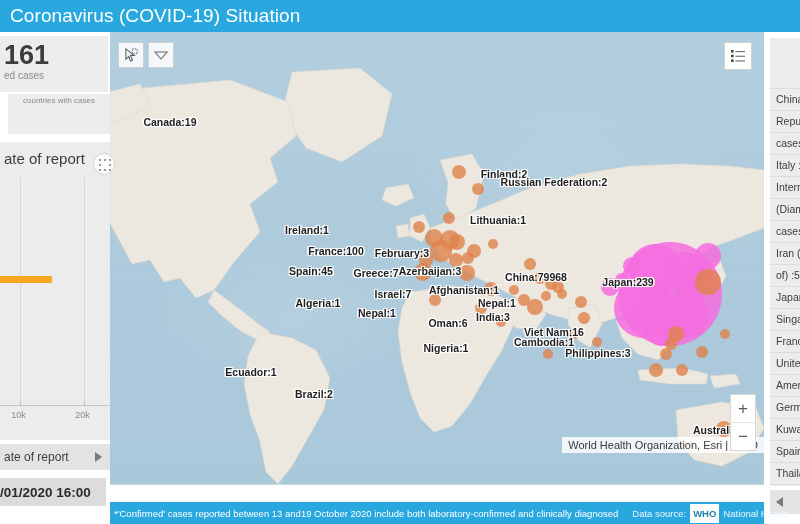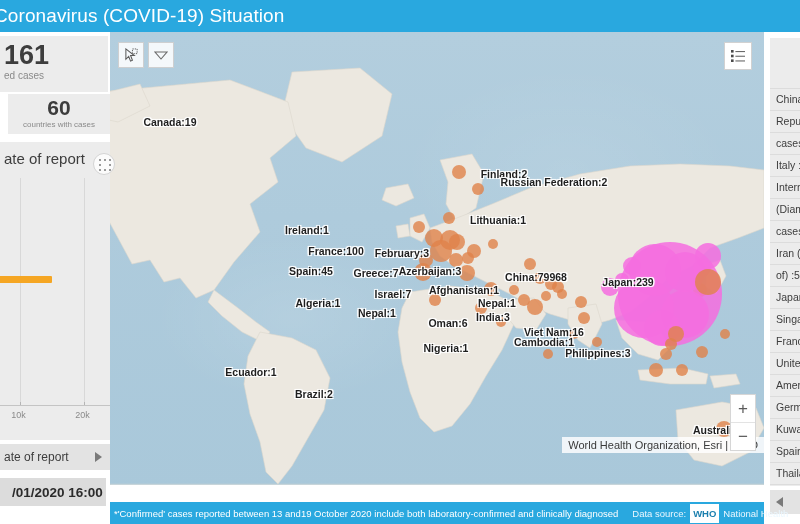--- a/index.html
+++ b/index.html
@@ -20,20 +20,21 @@
   
   .titlebar {
     position: absolute;
     left: 0; top: 0;
     width: 800px; height: 32px;
     background: #29a8df;
     color: #ffffff;
     display: flex;
     align-items: center;
     box-sizing: border-box;
+    padding-left: 16px;
   }
   .titlebar .title-text {
     font-size: 19px;
     font-weight: 400;
     letter-spacing: .1px;
     margin-left: -6px;
     white-space: nowrap;
     line-height: 32px;
   }
 
@@ -178,21 +179,20 @@
     display: flex;
     align-items: center;
     box-sizing: border-box;
     padding-left: 44px;
   }
   .date-value-bar .dval {
     font-size: 13.5px;
     font-weight: 700;
     color: #2b2b2b;
     white-space: nowrap;
-    margin-left: 12px;
   }
 
   
   .handle {
     position: absolute;
     left: 93px; top: 121px;
     width: 22px; height: 22px;
     border-radius: 50%;
     background: #fbfbfb;
     border: 1px solid #d4d4d4;
@@ -403,21 +403,20 @@
   <div class="workspace">
 
     <div class="left-panel">
 
       <div class="kpi-card kpi-a">
         <div class="kpi-num">161</div>
         <div class="kpi-label">ed cases</div>
       </div>
 
       <div class="kpi-card kpi-b">
-        <div class="kpi-num">60</div>
         <div class="kpi-label">countries with cases</div>
       </div>
 
       <div class="chart-card">
         <div class="chart-title">ate of report</div>
         <div class="chart-plot" id="chart-plot">
             <div class="gridline" style="left: 64.1667px;"></div>
             <div class="tick-mark" style="left: 64.1667px; top: 224px;"></div>
             <div class="tick-label" style="left: 55.1667px; top: 232px;">10k</div>
             <div class="gridline" style="left: 128.333px;"></div>

